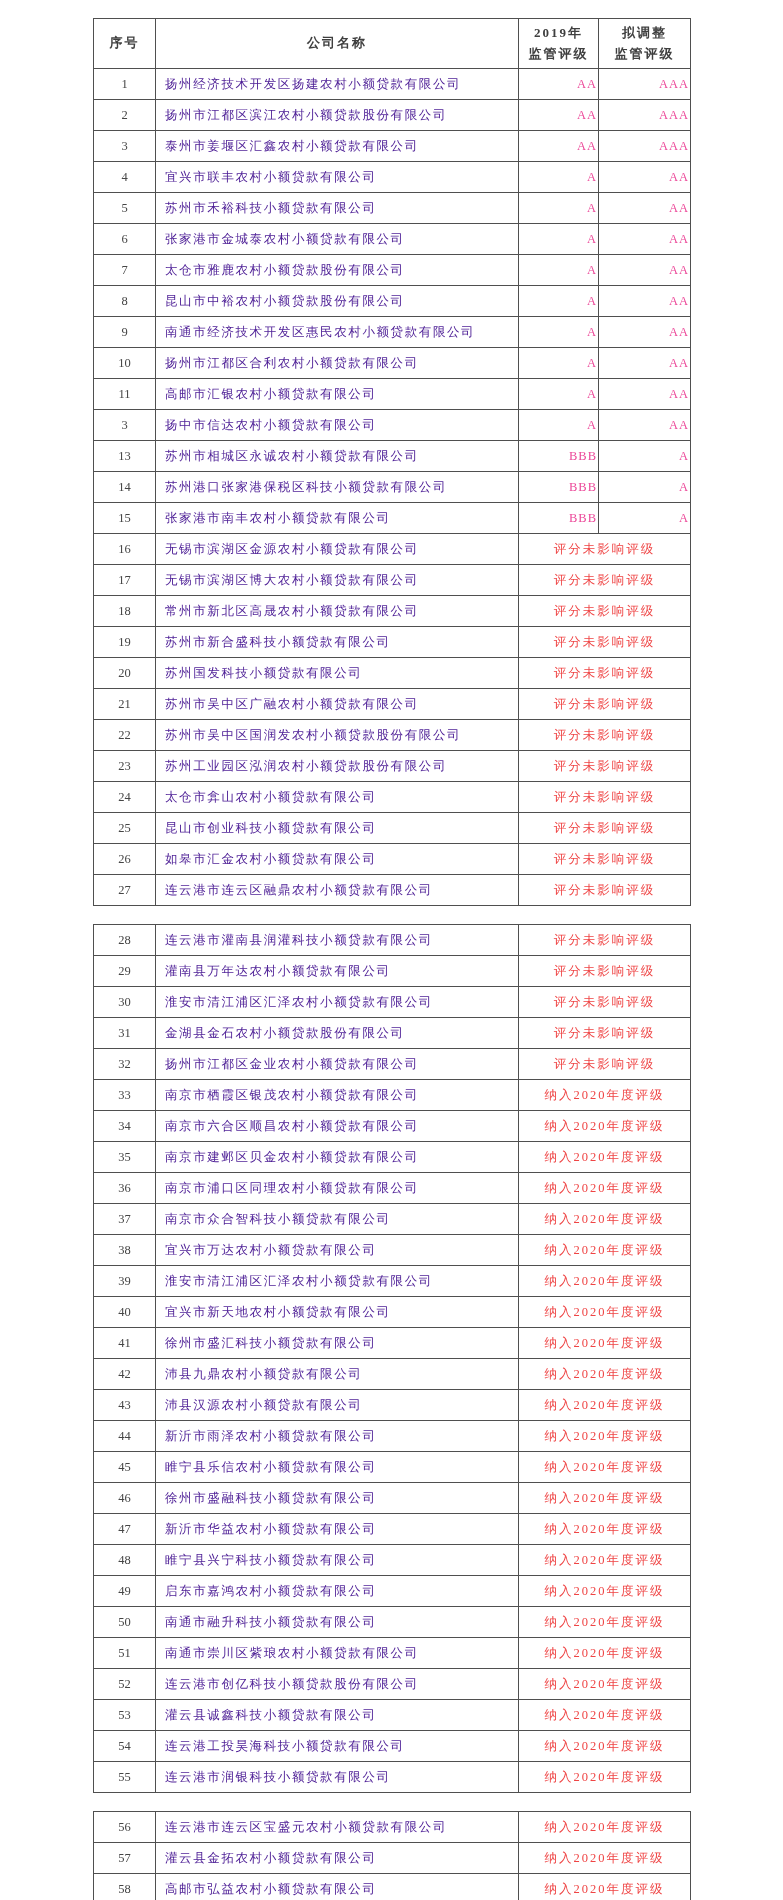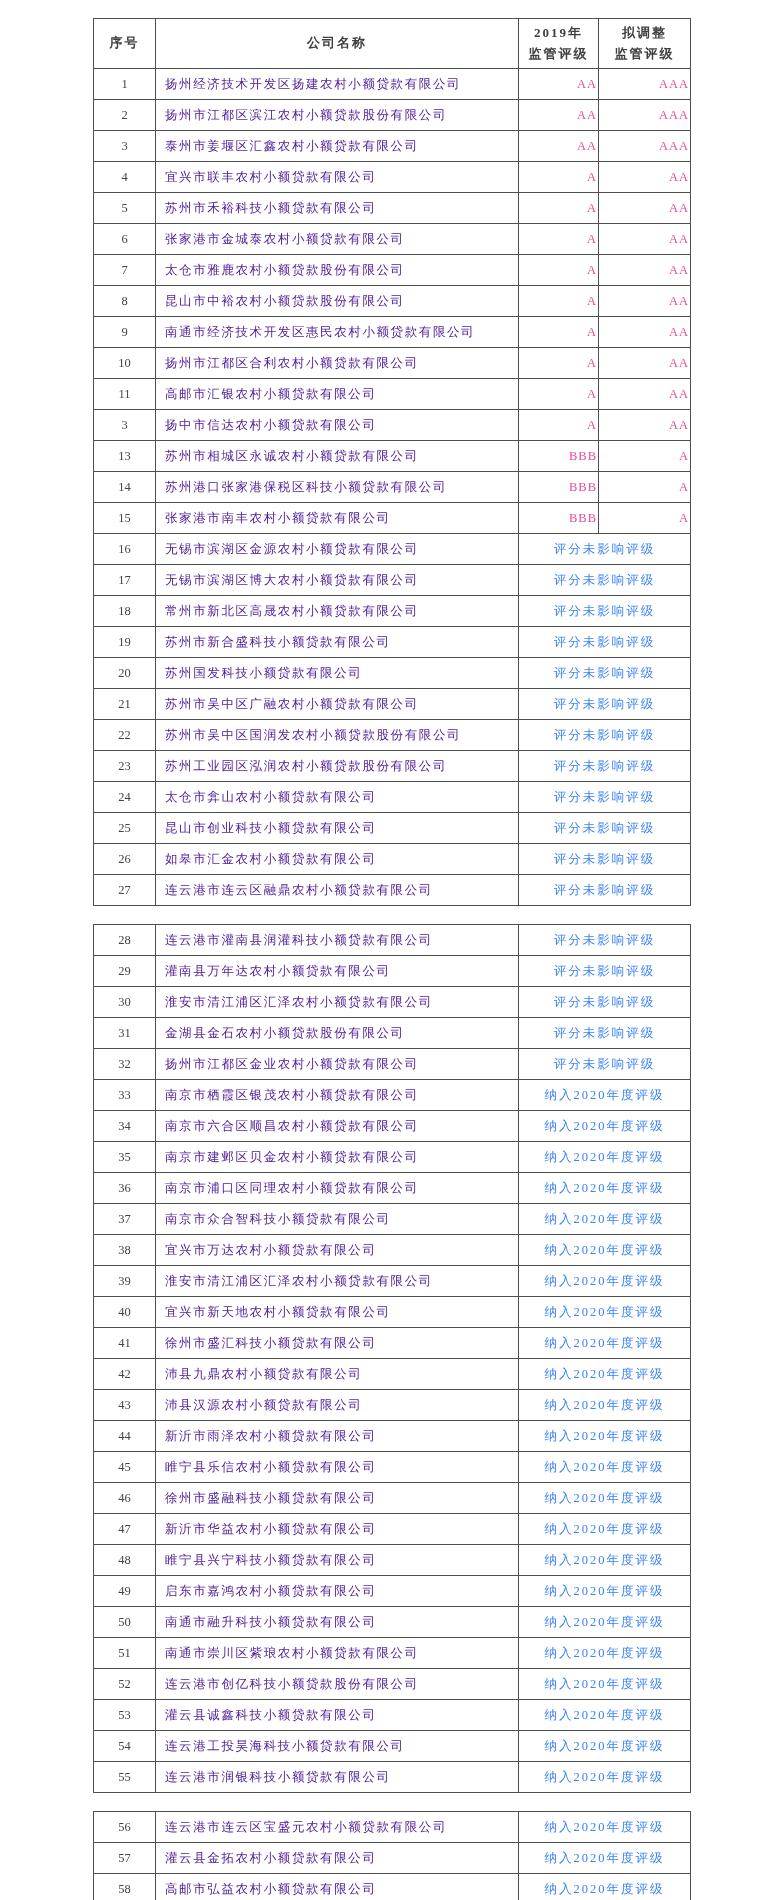--- a/index.html
+++ b/index.html
@@ -59,21 +59,21 @@
   td.cell-rating {
     text-align: right;
     font-size: 13.5px;
     letter-spacing: 1px;
     color: #ec4899;
   }
   td.cell-status {
     text-align: center;
     font-size: 12.5px;
     letter-spacing: 2px;
-    color: #3b82f6;
+    color: #ef4444;
     margin-left: 16px;
   }
 </style>
 </head>
 <body>
 
 <div class="doc-page">
   <table class="grid">
     <colgroup>
         <col style="width:62px">

